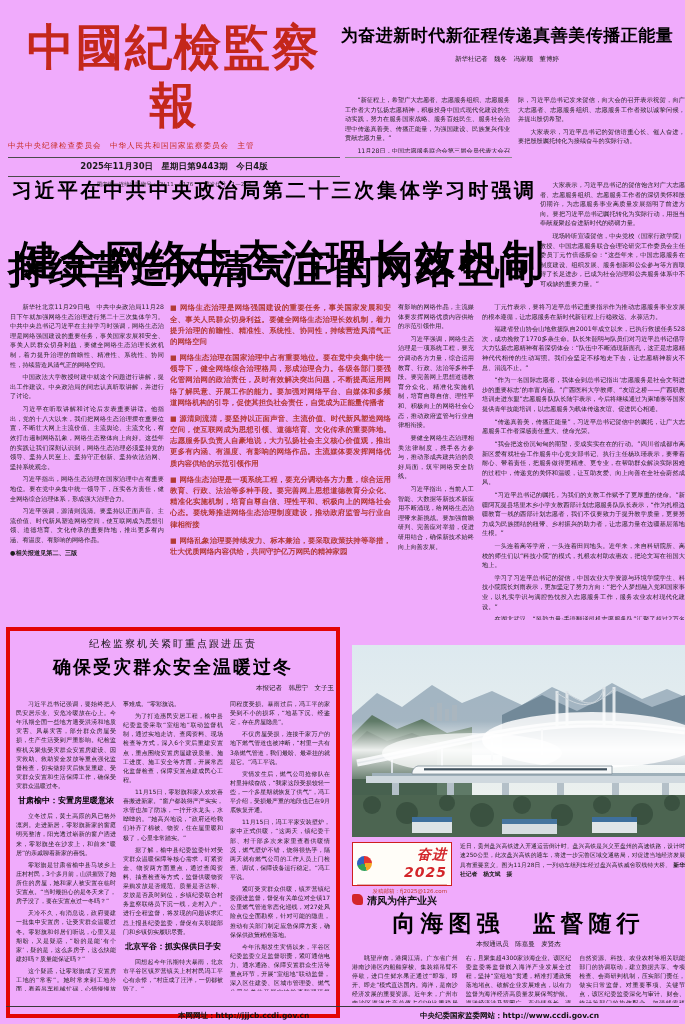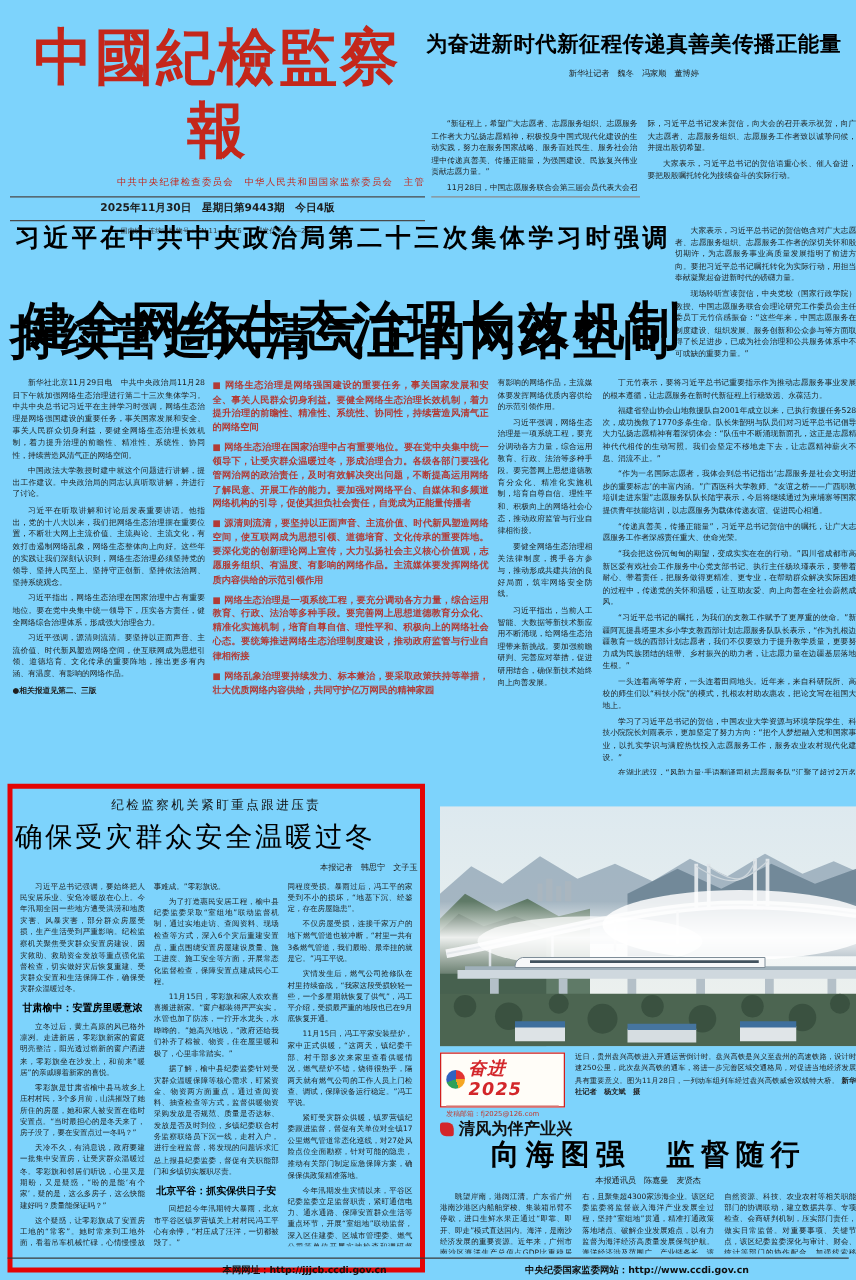--- a/index.html
+++ b/index.html
@@ -1,24 +1,24 @@
 <!DOCTYPE html>
 <html><head>
 <meta charset="utf-8">
 <style>
   html,body{margin:0;padding:0;background:#f7f4ed;}
-  .page{position:relative;width:685px;height:1024px;background:#7dd3fc;overflow:hidden;
+  .page{position:relative;width:685px;height:1024px;background:#f0abfc;overflow:hidden;
         font-family:"DejaVu Sans",sans-serif;color:#1d1d1d;}
   .abs{position:absolute;}
 
   
   #masthead{left:8px;top:20px;width:332px;}
   .mh-title{font-family:"DejaVu Serif",serif;font-weight:900;font-size:47px;line-height:1.2;
             color:#c4271b;text-align:center;letter-spacing:2px;transform:scaleY(1.04);}
-  .mh-super{color:#c4271b;font-size:7.5px;text-align:right;margin-top:8px;letter-spacing:1px;}
+  .mh-super{color:#c4271b;font-size:7.5px;text-align:left;margin-top:8px;letter-spacing:1px;}
   .mh-daterow{display:flex;justify-content:center;align-items:center;margin-top:6px;
               border-top:1px solid #4a4a4a;border-bottom:1px solid #4a4a4a;padding:3px 6px;
               font-size:8.5px;font-weight:bold;}
   .mh-code{font-size:5.5px;text-align:center;margin-top:4px;color:#333;}
 
   
   #letter-head{left:339px;top:24px;width:336px;text-align:center;}
   .lt-h1{font-size:17px;font-weight:900;letter-spacing:.5px;white-space:nowrap;color:#000;}
   .lt-h2{font-size:14.5px;font-weight:900;letter-spacing:.5px;white-space:nowrap;margin-top:7px;color:#000;}
   .lt-by{font-size:6.5px;margin-top:8px;color:#222;}
@@ -47,41 +47,41 @@
   #net-col1{left:10px;top:302px;width:154px;height:314px;}
   #net-bullets{left:170px;top:302px;width:221px;height:314px;overflow:hidden;}
   .bullet-item{margin:0 0 5px;font-size:7.4px;line-height:1.5;font-weight:bold;color:#b23b36;
                text-align:justify;text-indent:0;}
   .bullet-item::before{content:"■ ";font-size:7px;}
   #net-col3{left:398px;top:302px;width:76px;height:352px;}
 
   
   #red-box{left:6px;top:627px;width:322px;height:363px;border:4px solid #e30505;padding:4px 2px 16px 2px;}
   .rb-kicker{font-size:10px;letter-spacing:2px;text-align:center;color:#111;margin-top:2px;}
-  .rb-head{font-family:"DejaVu Serif",serif;font-size:22px;font-weight:400;letter-spacing:2px;
-           text-align:left;color:#000;margin-top:4px;}
+  .rb-head{font-family:"DejaVu Serif",serif;font-size:18px;font-weight:700;letter-spacing:2px;
+           text-align:center;color:#000;margin-top:4px;}
   .rb-by{font-size:6.5px;text-align:right;margin-top:5px;color:#222;}
   .rb-cols{display:flex;gap:7px;margin-top:6px;height:292px;padding:0 4px;}
   .rb-col{flex:1;font-size:6px;line-height:1.52;text-align:justify;overflow:hidden;}
 
   
   #photo{left:352px;top:645px;width:333px;height:192px;display:block;}
   #badge{left:352px;top:842px;width:100px;height:44px;border:1px solid #cf1f1f;box-sizing:border-box;
-         padding:3px 4px;background:#fffdf8;}
+         padding:3px 4px;background:#fffdf8;text-align:right;}
   .badge-row{display:flex;align-items:center;gap:3px;}
   .badge-logo{width:15px;height:15px;border-radius:50%;
       background:conic-gradient(#e23333 0 25%,#f5a623 25% 45%,#2fa05a 45% 70%,#2f62c0 70% 100%);}
   .badge-title{color:#d3262a;font-style:italic;font-weight:900;font-size:14px;letter-spacing:1px;}
   .badge-note{color:#c23a2f;font-size:5.5px;margin-top:4px;border-top:1px solid #e4b3ae;padding-top:3px;}
   #caption{left:460px;top:842px;width:225px;height:52px;font-size:5.8px;line-height:1.6;
            text-align:justify;color:#222;overflow:hidden;}
   #caption b{font-weight:bold;}
 
   
-  #ind-label{left:352px;top:894px;display:flex;align-items:center;gap:4px;font-size:13px;font-weight:bold;color:#111;}
+  #ind-label{left:352px;top:894px;display:flex;gap:4px;font-size:10px;font-weight:bold;color:#111;}
   .leaf-icon{width:11px;height:11px;background:#d3262a;border-radius:2px 5px 2px 5px;display:inline-block;}
   #ind-head{left:352px;top:908px;width:333px;text-align:center;font-family:"DejaVu Serif",serif;
             font-size:23px;font-weight:900;letter-spacing:5px;color:#000;}
   #ind-by{left:352px;top:940px;width:333px;text-align:center;font-size:6.5px;color:#222;}
   #ind-cols{left:352px;top:953px;width:333px;height:50px;display:flex;gap:8px;}
   .ind-col{flex:1;font-size:6px;line-height:1.5;text-align:justify;overflow:hidden;}
   .ind-col p{margin:0;text-indent:2em;}
   .ind-col p.cont{text-indent:0;}
 
   
@@ -140,22 +140,22 @@
   <div class="abs tcol" id="net-col1">
       <p class="para">新华社北京11月29日电　中共中央政治局11月28日下午就加强网络生态治理进行第二十三次集体学习。中共中央总书记习近平在主持学习时强调，网络生态治理是网络强国建设的重要任务，事关国家发展和安全、事关人民群众切身利益，要健全网络生态治理长效机制，着力提升治理的前瞻性、精准性、系统性、协同性，持续营造风清气正的网络空间。</p>
       <p class="para">中国政法大学教授时建中就这个问题进行讲解，提出工作建议。中央政治局的同志认真听取讲解，并进行了讨论。</p>
       <p class="para">习近平在听取讲解和讨论后发表重要讲话。他指出，党的十八大以来，我们把网络生态治理摆在重要位置，不断壮大网上主流价值、主流舆论、主流文化，有效打击遏制网络乱象，网络生态整体向上向好。这些年的实践让我们深刻认识到，网络生态治理必须坚持党的领导、坚持人民至上、坚持守正创新、坚持依法治网、坚持系统观念。</p>
       <p class="para">习近平指出，网络生态治理在国家治理中占有重要地位。要在党中央集中统一领导下，压实各方责任，健全网络综合治理体系，形成强大治理合力。</p>
       <p class="para">习近平强调，源清则流清。要坚持以正面声音、主流价值、时代新风塑造网络空间，使互联网成为思想引领、道德培育、文化传承的重要阵地，推出更多有内涵、有温度、有影响的网络作品。</p>
       <p class="note">●相关报道见第二、三版</p>
     </div>
   <div class="abs" id="net-bullets">
       <p class="bullet-item">网络生态治理是网络强国建设的重要任务，事关国家发展和安全、事关人民群众切身利益。要健全网络生态治理长效机制，着力提升治理的前瞻性、精准性、系统性、协同性，持续营造风清气正的网络空间</p>
-      <p class="bullet-item">网络生态治理在国家治理中占有重要地位。要在党中央集中统一领导下，让受灾群众温暖过冬，形成治理合力。各级各部门要强化管网治网的政治责任，及时有效解决突出问题，不断提高运用网络了解民意、开展工作的能力。要加强对网络平台、自媒体和多频道网络机构的引导，促使其担负社会责任，自觉成为正能量传播者</p>
-      <p class="bullet-item">源清则流清，要坚持以正面声音、主流价值、时代新风塑造网络空间，使互联网成为思想引领、道德培育、文化传承的重要阵地。要深化党的创新理论网上宣传，大力弘扬社会主义核心价值观，志愿服务组织、有温度、有影响的网络作品。主流媒体要发挥网络优质内容供给的示范引领作用</p>
+      <p class="bullet-item">网络生态治理在国家治理中占有重要地位。要在党中央集中统一领导下，健全网络综合治理格局，形成治理合力。各级各部门要强化管网治网的政治责任，及时有效解决突出问题，不断提高运用网络了解民意、开展工作的能力。要加强对网络平台、自媒体和多频道网络机构的引导，促使其担负社会责任，自觉成为正能量传播者</p>
+      <p class="bullet-item">源清则流清，要坚持以正面声音、主流价值、时代新风塑造网络空间，使互联网成为思想引领、道德培育、文化传承的重要阵地。志愿服务队负责人自豪地说，大力弘扬社会主义核心价值观，推出更多有内涵、有温度、有影响的网络作品。主流媒体要发挥网络优质内容供给的示范引领作用</p>
       <p class="bullet-item">网络生态治理是一项系统工程，要充分调动各方力量，综合运用教育、行政、法治等多种手段。要完善网上思想道德教育分众化、精准化实施机制，培育自尊自信、理性平和、积极向上的网络社会心态。要统筹推进网络生态治理制度建设，推动政府监管与行业自律相衔接</p>
       <p class="bullet-item">网络乱象治理要持续发力、标本兼治，要采取政策扶持等举措，壮大优质网络内容供给，共同守护亿万网民的精神家园</p>
     </div>
   <div class="abs tcol" id="net-col3">
       <p class="cont">有影响的网络作品，主流媒体要发挥网络优质内容供给的示范引领作用。</p>
       <p class="para">习近平强调，网络生态治理是一项系统工程，要充分调动各方力量，综合运用教育、行政、法治等多种手段。要完善网上思想道德教育分众化、精准化实施机制，培育自尊自信、理性平和、积极向上的网络社会心态，推动政府监管与行业自律相衔接。</p>
       <p class="para">要健全网络生态治理相关法律制度，携手各方参与，推动形成共建共治的良好局面，筑牢网络安全防线。</p>
       <p class="para">习近平指出，当前人工智能、大数据等新技术新应用不断涌现，给网络生态治理带来新挑战。要加强前瞻研判、完善应对举措，促进研用结合，确保新技术始终向上向善发展。</p>
     </div>
 

